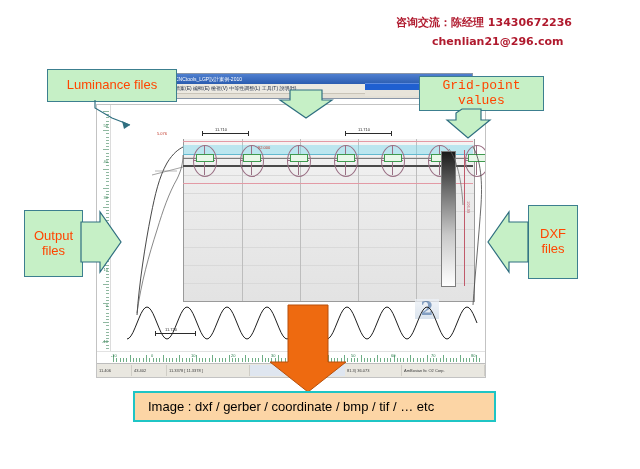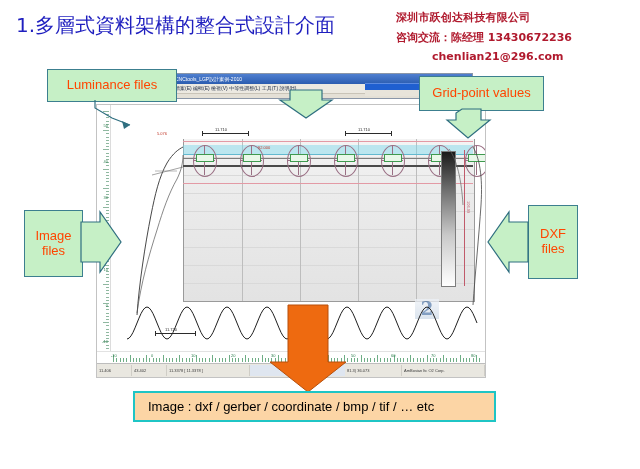--- a/index.html
+++ b/index.html
@@ -130,44 +130,42 @@
 
   
   .callout{
     position:absolute;background:#c6f0c6;border:1px solid #3c7f8f;
     color:#ff4500;font-size:13px;display:flex;align-items:center;
     justify-content:center;text-align:center;line-height:1.15;
     font-family:"Liberation Sans","DejaVu Sans",sans-serif;
   }
   .co-lum{left:47px;top:69px;width:128px;height:31px;}
   .co-local{left:243px;top:60px;width:126px;height:30px;}
-  .co-grid{left:419px;top:76px;width:123px;height:33px;}
+  .co-grid{left:419px;top:76px;width:123px;height:33px;font-family:Liberation Mono, monospace;}
   .co-image{left:24px;top:210px;width:57px;height:65px;flex-direction:column;}
   .co-dxf{left:528px;top:205px;width:48px;height:72px;flex-direction:column;}
 
   .out-box{
     position:absolute;left:133px;top:391px;width:363px;height:31px;
     background:#fcd5a5;border:2px solid #1fc5c5;color:#000000;
     font-size:13px;display:flex;align-items:center;padding-left:13px;
     box-sizing:border-box;
     font-family:"Liberation Sans","DejaVu Sans",sans-serif;
   }
 
   
   .arrows{position:absolute;left:0;top:0;width:640px;height:469px;pointer-events:none;}
 </style>
 </head>
 <body>
 
 <div id="root">
 
-  <div class="slide-title">1.多層式資料架構的整合式設計介面</div>
 
   <div class="corp">
-    <div class="corp-name">深圳市跃创达科技有限公司</div>
     <div class="corp-contact">咨询交流：陈经理  13430672236</div>
     <div class="corp-mail">chenlian21@296.com</div>
   </div>
 
   <div class="app-window">
     <div class="app-titlebar">CNCtools_LGP設計案例-2010</div>
     <div class="app-menubar">檔案(E)  編輯(E)  檢視(V)  中等性調整(L)  工具(T)  說明(H)</div>
     <div class="app-toolbar"></div>
   </div>
   <div class="ribbon-strip"></div>
@@ -490,21 +488,21 @@
           <div class="cell" style="width: 52px;">81.3) 36.073</div>
           <div class="cell" style="width: 78px;">AmBosian ltc  O2 Corp.</div>
         </div>
     </div>
   </div>
 
   <div class="callout co-lum">Luminance files</div>
   <div class="callout co-grid">Grid-point values</div>
 
   <div class="callout co-image">
-    <span>Image</span>
+    <span>Output</span>
     <span>files</span>
   </div>
 
   <div class="callout co-dxf">
     <span>DXF</span>
     <span>files</span>
   </div>
 
   <svg class="arrows">
 

